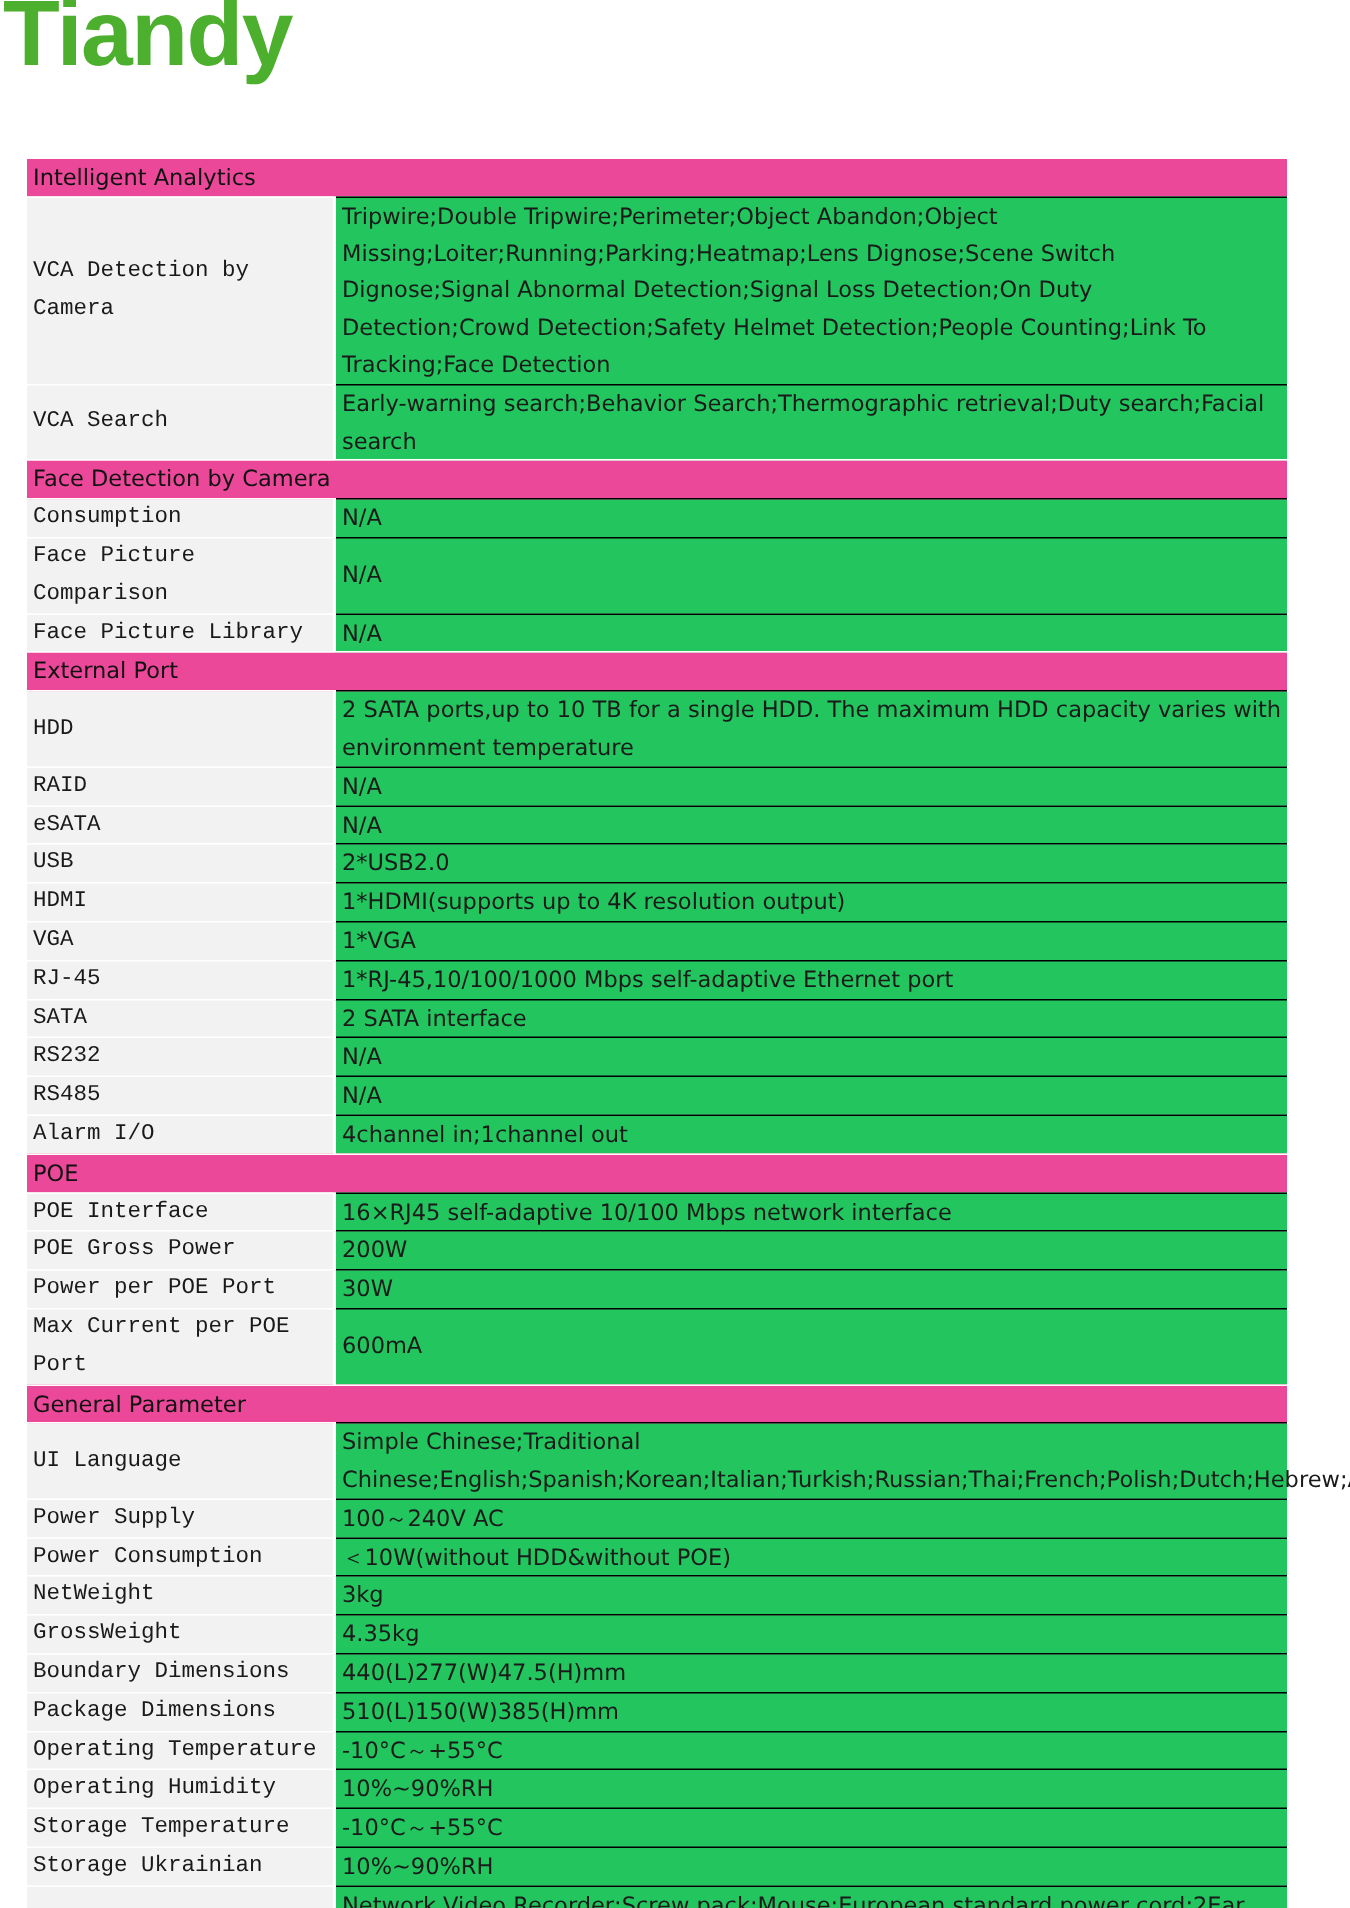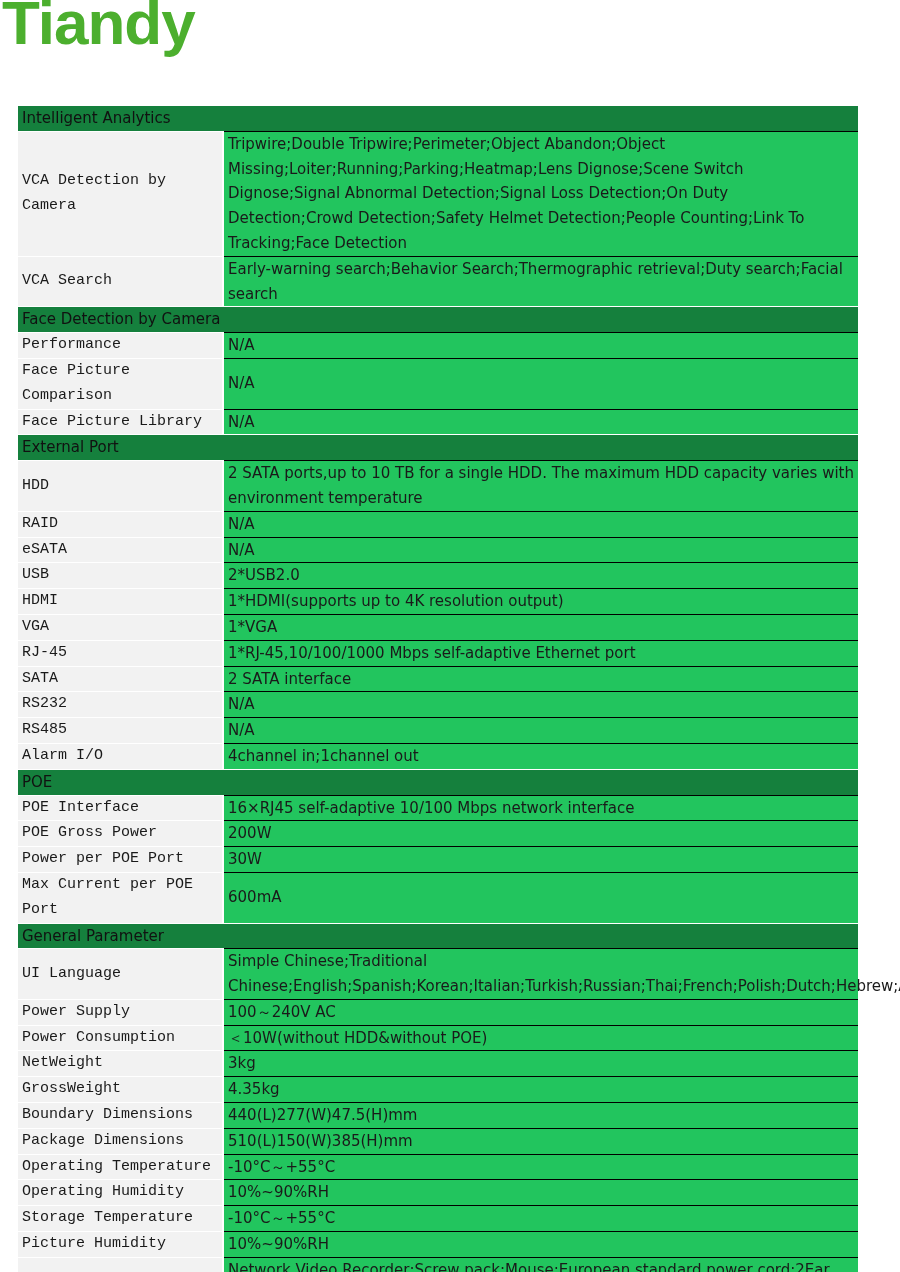--- a/index.html
+++ b/index.html
@@ -4,21 +4,21 @@
 <style>
   html, body { margin: 0; padding: 0; background: #ffffff; }
   body { width: 900px; height: 1272px; position: relative; overflow: hidden;
          font-family: "DejaVu Sans", "Liberation Sans", sans-serif; color: #1a1a1a; }
   .logo { position: absolute; left: 2px; top: -8px; font-family: "Liberation Sans", sans-serif;
           font-weight: bold; font-size: 62px; color: #4caf2e; letter-spacing: -1px; line-height: 1; }
   .spec { position: absolute; left: 18px; top: 105px; width: 840px; border-collapse: collapse;
           table-layout: fixed; font-size: 15px; }
   .spec td { padding: 0 4px; vertical-align: middle; line-height: 24.8px; }
   .spec .c1 { width: 205px; }
-  .sec td { background: #15803d; color: #111; height: 24.8px; border-top: 1px solid #fff; }
+  .sec td { background: #ec4899; color: #111; height: 24.8px; border-top: 1px solid #fff; }
   .row td.k { background: #f2f2f2; height: 24.8px; border-top: 1px solid #fff; font-family: Liberation Mono, monospace; }
   .row td.v { background: #22c55e; border-top: 1px solid #000000; border-left: 2px solid #fff; }
 </style>
 </head>
 <body>
 
 <div class="logo">Tiandy</div>
 
 <table class="spec">
   <colgroup>
@@ -34,21 +34,21 @@
         <td class="v">Tripwire;Double Tripwire;Perimeter;Object Abandon;Object Missing;Loiter;Running;Parking;Heatmap;Lens Dignose;Scene Switch Dignose;Signal Abnormal Detection;Signal Loss Detection;On Duty Detection;Crowd Detection;Safety Helmet Detection;People Counting;Link To Tracking;Face Detection</td>
       </tr>
       <tr class="row">
         <td class="k">VCA Search</td>
         <td class="v">Early-warning search;Behavior Search;Thermographic retrieval;Duty search;Facial search</td>
       </tr>
       <tr class="sec">
         <td colspan="2">Face Detection by Camera</td>
       </tr>
       <tr class="row">
-        <td class="k">Performance</td>
+        <td class="k">Consumption</td>
         <td class="v">N/A</td>
       </tr>
       <tr class="row">
         <td class="k">Face Picture Comparison</td>
         <td class="v">N/A</td>
       </tr>
       <tr class="row">
         <td class="k">Face Picture Library</td>
         <td class="v">N/A</td>
       </tr>
@@ -155,21 +155,21 @@
       </tr>
       <tr class="row">
         <td class="k">Operating Humidity</td>
         <td class="v">10%~90%RH</td>
       </tr>
       <tr class="row">
         <td class="k">Storage Temperature</td>
         <td class="v">-10°C～+55°C</td>
       </tr>
       <tr class="row">
-        <td class="k">Picture Humidity</td>
+        <td class="k">Storage Ukrainian</td>
         <td class="v">10%~90%RH</td>
       </tr>
       <tr class="row">
         <td class="k">Package Kit</td>
         <td class="v">Network Video Recorder;Screw pack;Mouse;European standard power cord;2Ear plate;2SATA hard disk data cable;1SATA power cord</td>
       </tr>
     </tbody>
 </table>
 
 </body></html>

